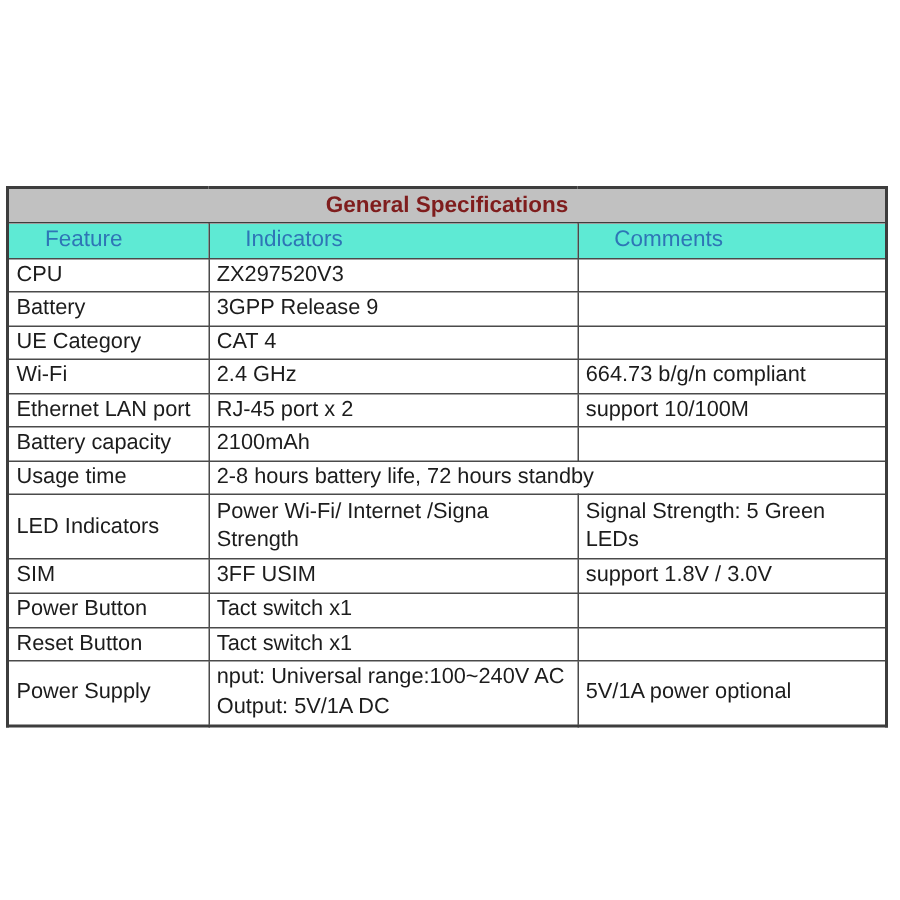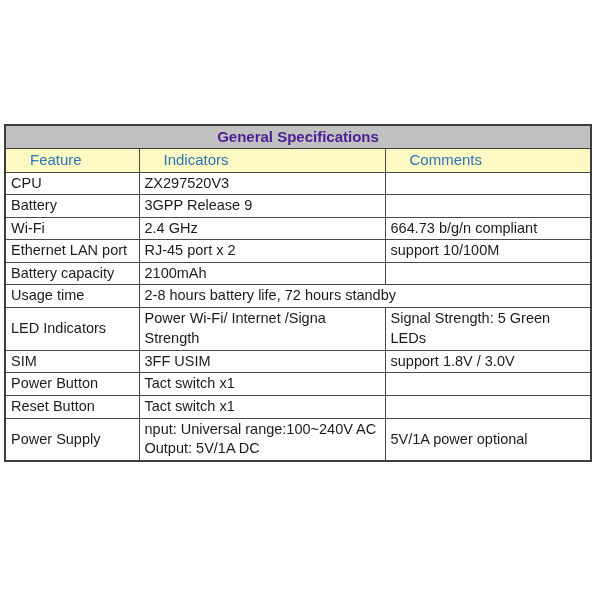--- a/index.html
+++ b/index.html
@@ -31,30 +31,30 @@
     padding: 1px 5px 1px 5px;
     vertical-align: middle;
     overflow: hidden;
     white-space: pre-line;
     line-height: 1.35;
     text-align: left;
     font-weight: normal;
   }
   tr.title-row th {
     background: #c1c1c1;
-    color: #4c1d95;
+    color: #7f1d1d;
     font-weight: bold;
     text-align: center;
     font-size: 15px;
     height: 20px;
     border-bottom: 1px solid #3d3d3d;
     margin-left: 28px;
   }
   tr.col-header-row th {
-    background: #fef9c3;
+    background: #5eead4;
     color: #2e75b6;
     font-size: 15px;
     height: 19px;
     padding-left: 24px;
   }
   tr.body-row { height: 20px; }
   tr.body-row-tall { height: 43px; padding-left: 32px; }
 </style>
 </head>
 <body>
@@ -83,20 +83,25 @@
       <td>ZX297520V3</td>
       <td></td>
     </tr>
 
     <tr class="body-row">
       <td>Battery</td>
       <td>3GPP Release 9</td>
       <td></td>
     </tr>
 
+    <tr class="body-row">
+      <td>UE Category</td>
+      <td>CAT 4</td>
+      <td></td>
+    </tr>
 
     <tr class="body-row">
       <td>Wi-Fi</td>
       <td>2.4 GHz</td>
       <td>664.73 b/g/n compliant</td>
     </tr>
 
     <tr class="body-row">
       <td>Ethernet LAN port</td>
       <td>RJ-45 port x 2</td>

